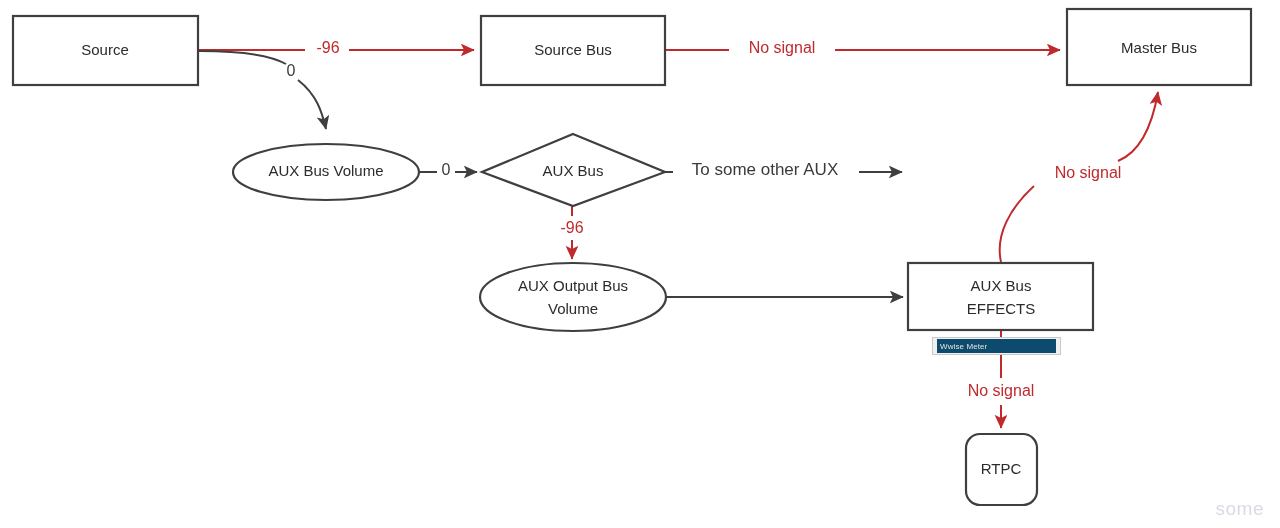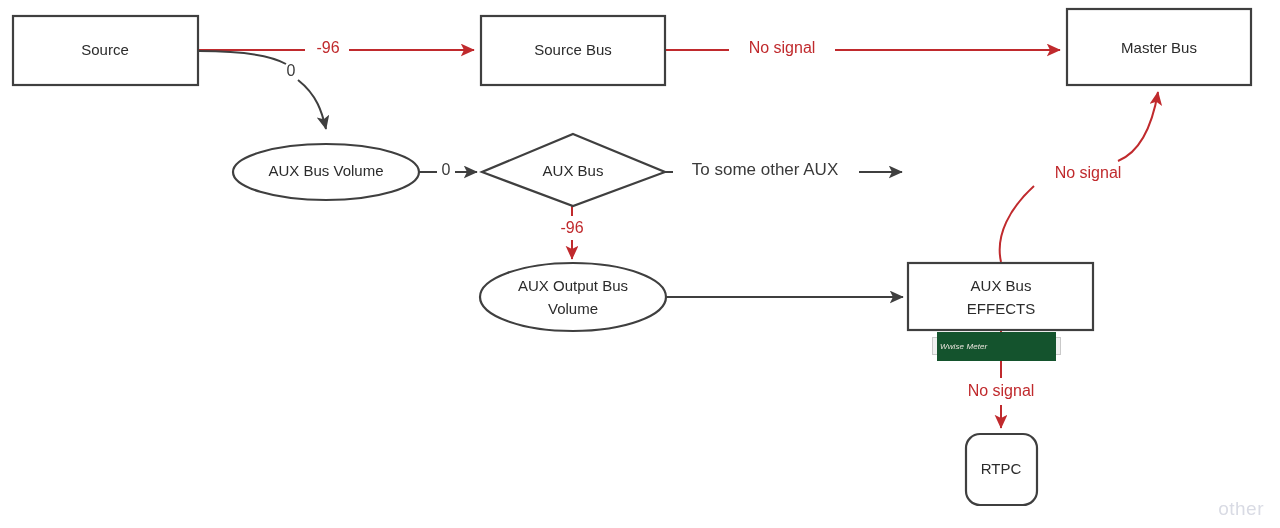--- a/index.html
+++ b/index.html
@@ -39,25 +39,24 @@
     box-sizing:border-box;
     background:#f0f0f0;
     border:1px solid #c9c9c9;
     display:flex;
     align-items:center;
     padding:0 4px;
   }
   .meter-fill {
     position:relative;
     flex:1 1 auto;
-    height:29px;
-    background:#14532d;
+    height:14px;
+    background:#0c4a6e;
     display:flex;
     align-items:center;
-    font-style:italic;
   }
   .meter-text {
     font-family:"Liberation Sans", sans-serif;
     font-size:8px;
     color:#e9e4dc;
     padding-left:3px;
     letter-spacing:0.1px;
     white-space:nowrap;
   }
   .watermark {
@@ -179,15 +178,15 @@
     </g>
 
   </svg>
 
   <div class="meter-wrap" style="left:932px; top:337px; width:129px; height:18px;">
     <div class="meter-fill">
       <span class="meter-text">Wwise Meter</span>
     </div>
   </div>
 
-  <div class="watermark">other</div>
+  <div class="watermark">some</div>
 
 </div>
 
 </body></html>

